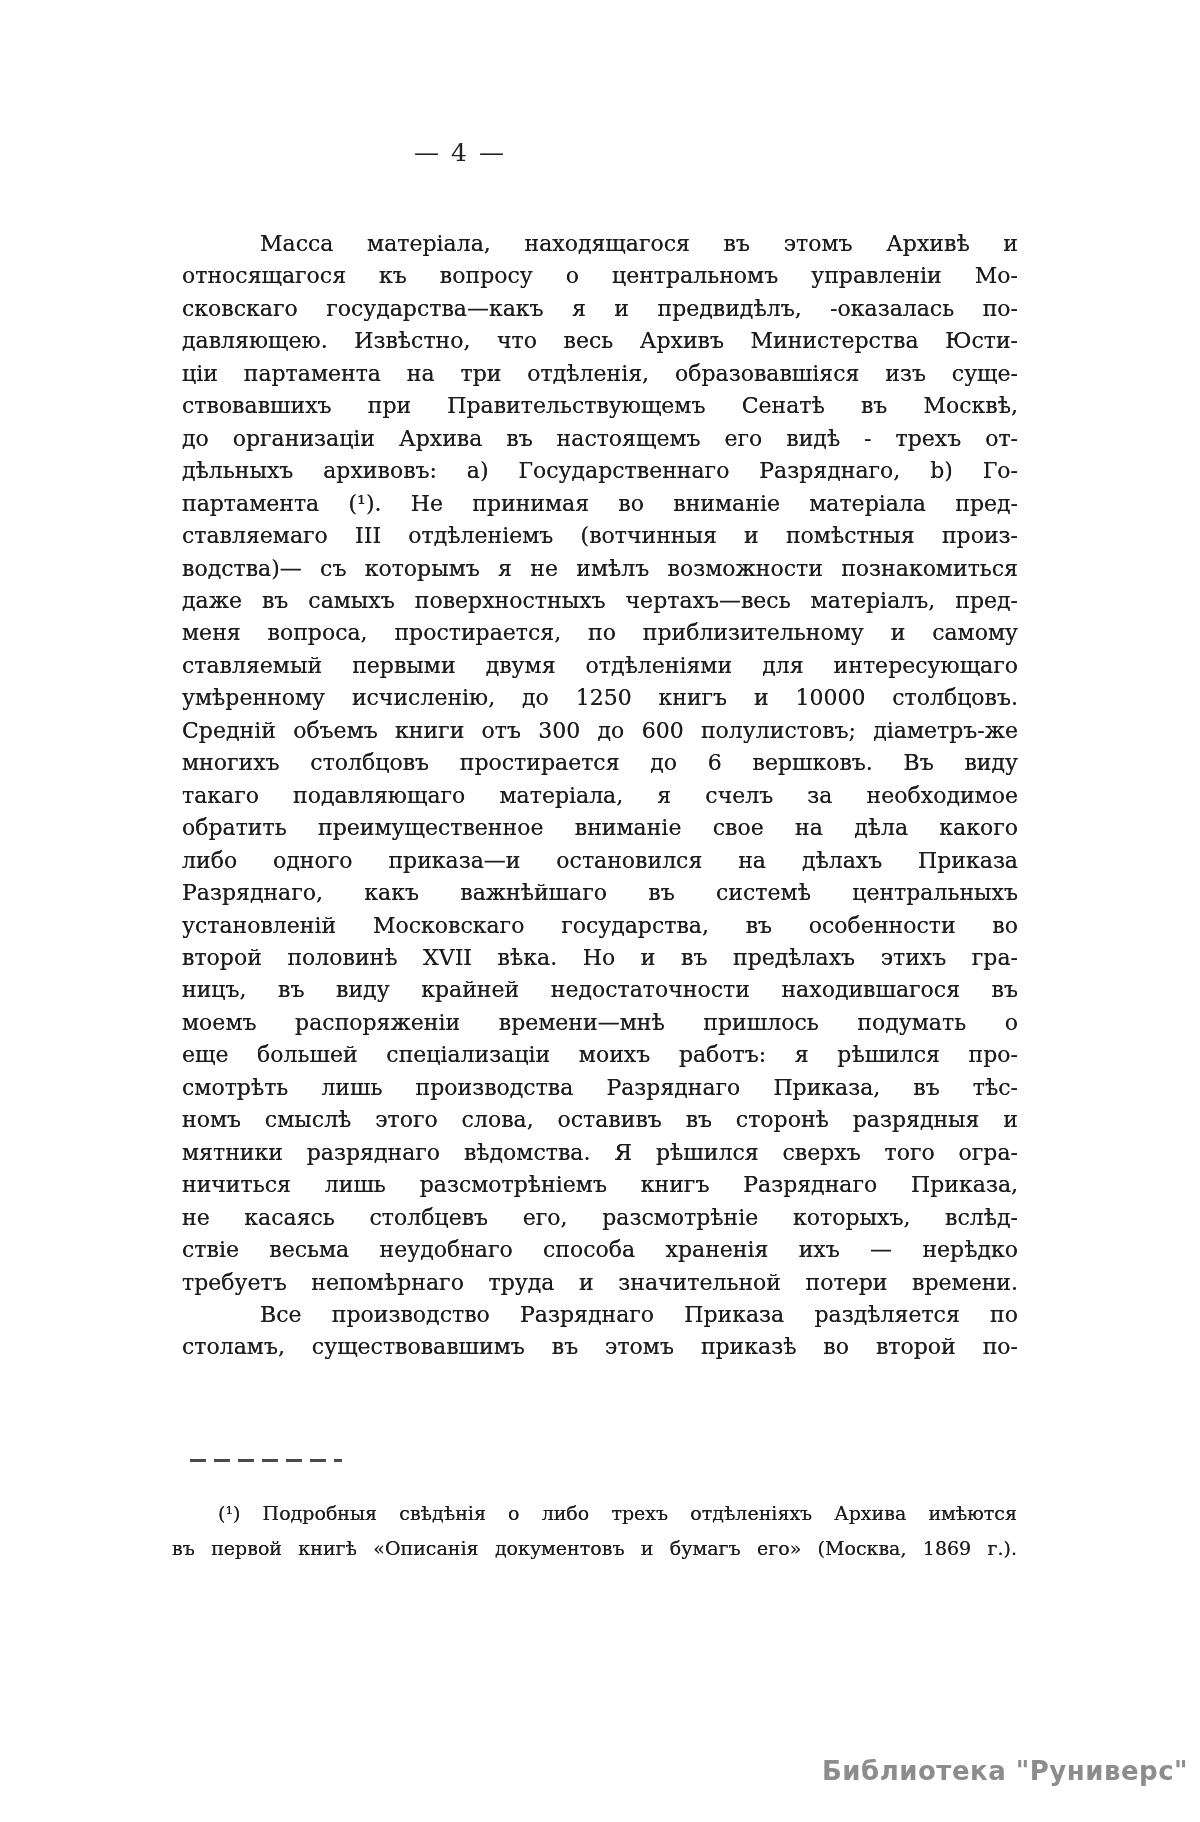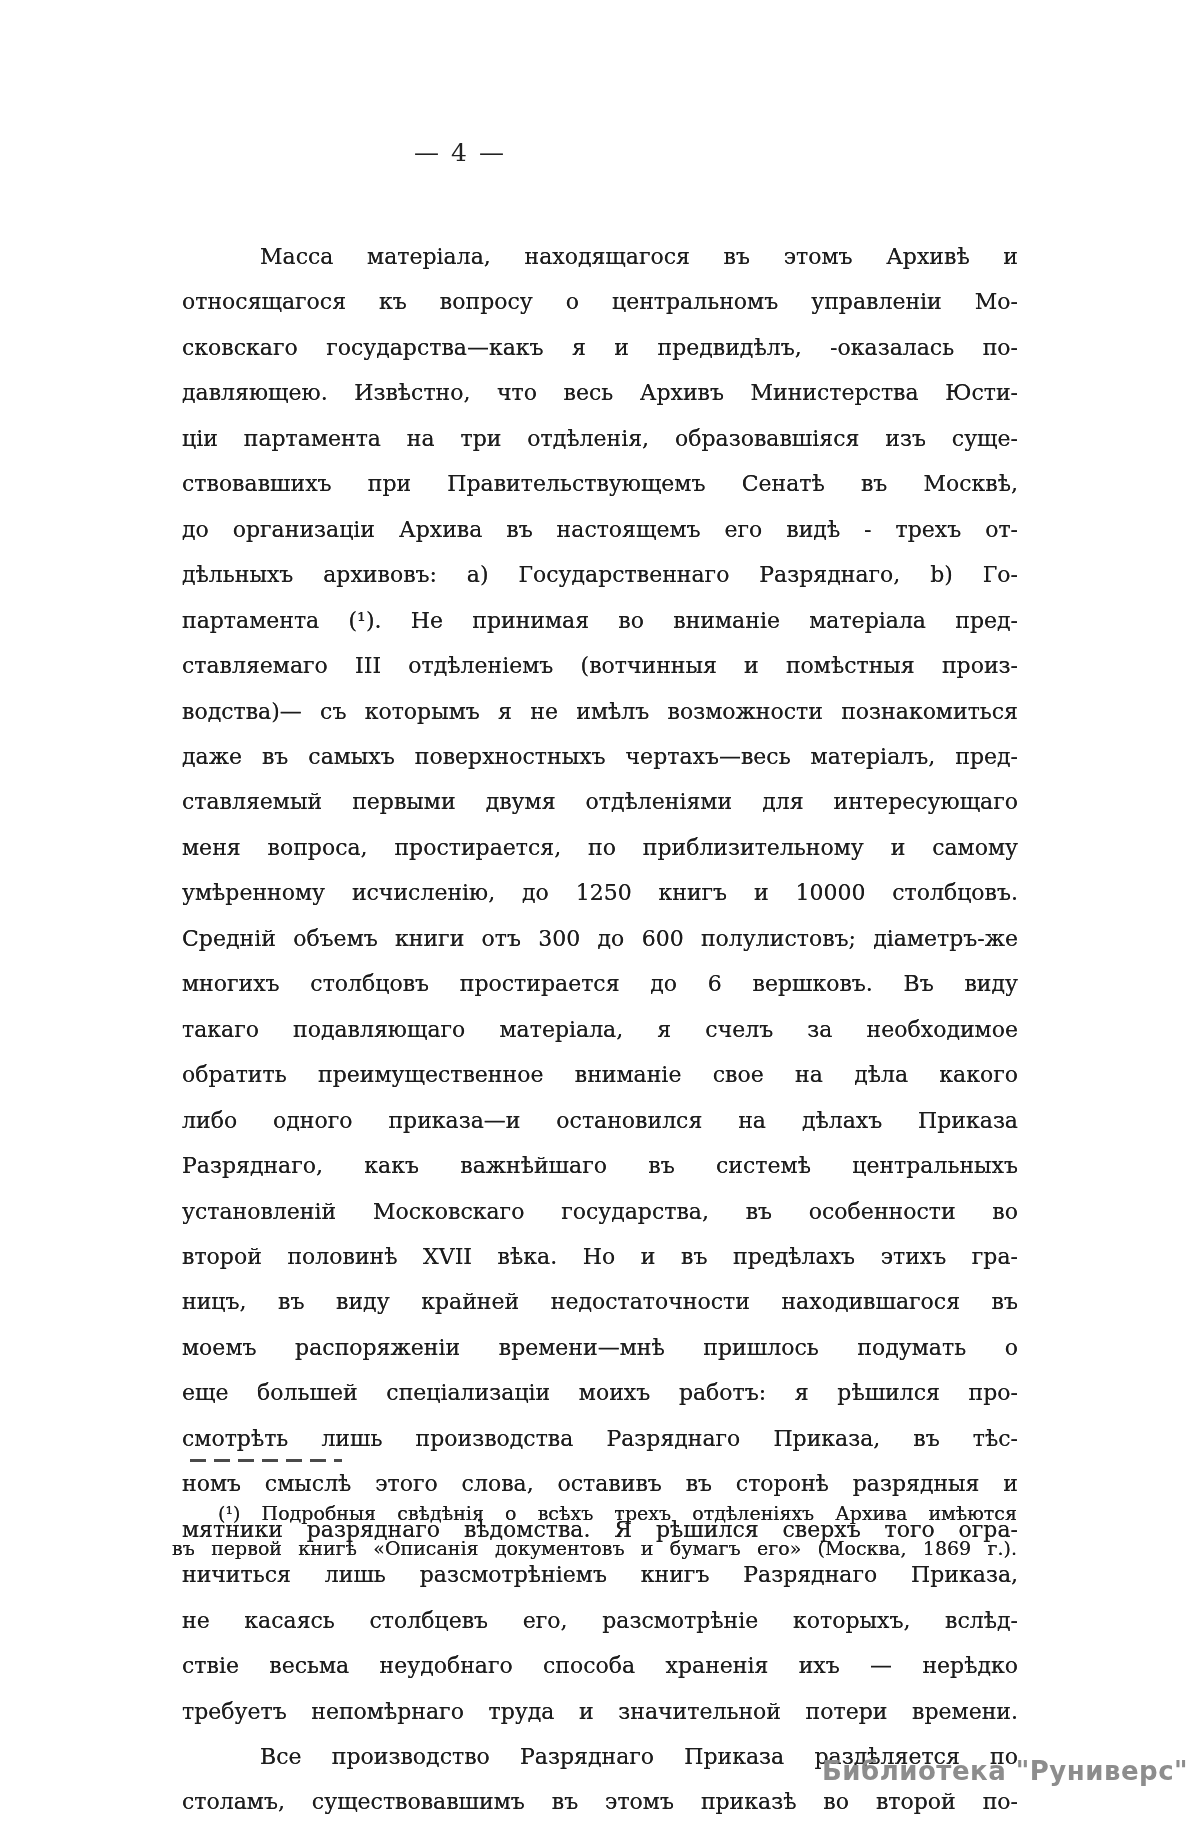--- a/index.html
+++ b/index.html
@@ -29,21 +29,20 @@
     width: 836px;
     font-size: 22px;
     line-height: 32.45px;
     text-shadow: 0 0 0.5px rgba(10,10,10,0.75);
     overflow: hidden;
   }
   .line {
     text-align: justify;
     text-align-last: justify;
     white-space: normal;
-    margin-top: 13px;
   }
   .first-indent > .line:first-child { padding-left: 78px; }
   .italic { }
   .footnote-rule {
     position: absolute;
     left: 190px;
     top: 1459px;
     width: 152px;
     height: 3px;
     background: repeating-linear-gradient(90deg, #4a4a4a 0 16px, rgba(0,0,0,0) 16px 24px);
@@ -87,22 +86,22 @@
         <div class="line">сковскаго государства—какъ я и предвидѣлъ, -оказалась по-</div>
         <div class="line">давляющею. Извѣстно, что весь Архивъ Министерства Юсти-</div>
         <div class="line">ціи партамента на три отдѣленія, образовавшіяся изъ суще-</div>
         <div class="line">ствовавшихъ при Правительствующемъ Сенатѣ въ Москвѣ,</div>
         <div class="line">до организаціи Архива въ настоящемъ его видѣ - трехъ от-</div>
         <div class="line">дѣльныхъ архивовъ: а) Государственнаго Разряднаго, b) Го-</div>
         <div class="line">партамента (¹). Не принимая во вниманіе матеріала пред-</div>
         <div class="line">ставляемаго III отдѣленіемъ (вотчинныя и помѣстныя произ-</div>
         <div class="line">водства)— съ которымъ я не имѣлъ возможности познакомиться</div>
         <div class="line">даже въ самыхъ поверхностныхъ чертахъ—весь матеріалъ, пред-</div>
+        <div class="line">меня вопроса, простирается, по приблизительному и самому</div>
         <div class="line">ставляемый первыми двумя отдѣленіями для интересующаго</div>
-        <div class="line">меня вопроса, простирается, по приблизительному и самому</div>
         <div class="line">умѣренному исчисленію, до 1250 книгъ и 10000 столбцовъ.</div>
         <div class="line">Средній объемъ книги отъ 300 до 600 полулистовъ; діаметръ-же</div>
         <div class="line">многихъ столбцовъ простирается до 6 вершковъ. Въ виду</div>
         <div class="line">такаго подавляющаго матеріала, я счелъ за необходимое</div>
         <div class="line">обратить преимущественное вниманіе свое на дѣла какого</div>
         <div class="line">либо одного приказа—и остановился на дѣлахъ Приказа</div>
         <div class="line">Разряднаго, какъ важнѣйшаго въ системѣ центральныхъ</div>
         <div class="line">установленій Московскаго государства, въ особенности во</div>
         <div class="line">второй половинѣ XVII вѣка. Но и въ предѣлахъ этихъ гра-</div>
         <div class="line">ницъ, въ виду крайней недостаточности находившагося въ</div>
@@ -124,20 +123,20 @@
     <div class="first-indent">
         <div class="line">Все производство Разряднаго Приказа раздѣляется по</div>
         <div class="line">столамъ, существовавшимъ въ этомъ приказѣ во второй по-</div>
       </div>
   </div>
 
   <div class="footnote-rule"></div>
 
   <div class="footnote">
     <div class="footnote-lines">
-        <div class="fline">(¹) Подробныя свѣдѣнія о всѣхъ трехъ отдѣленіяхъ Архива имѣются</div>
+        <div class="fline">(¹) Подробныя свѣдѣнія о либо трехъ отдѣленіяхъ Архива имѣются</div>
         <div class="fline">въ первой книгѣ «Описанія документовъ и бумагъ его» (Москва, 1869 г.).</div>
       </div>
   </div>
 
   <div class="watermark">Библиотека "Руниверс"</div>
 
 </div>
 
 </body></html>

